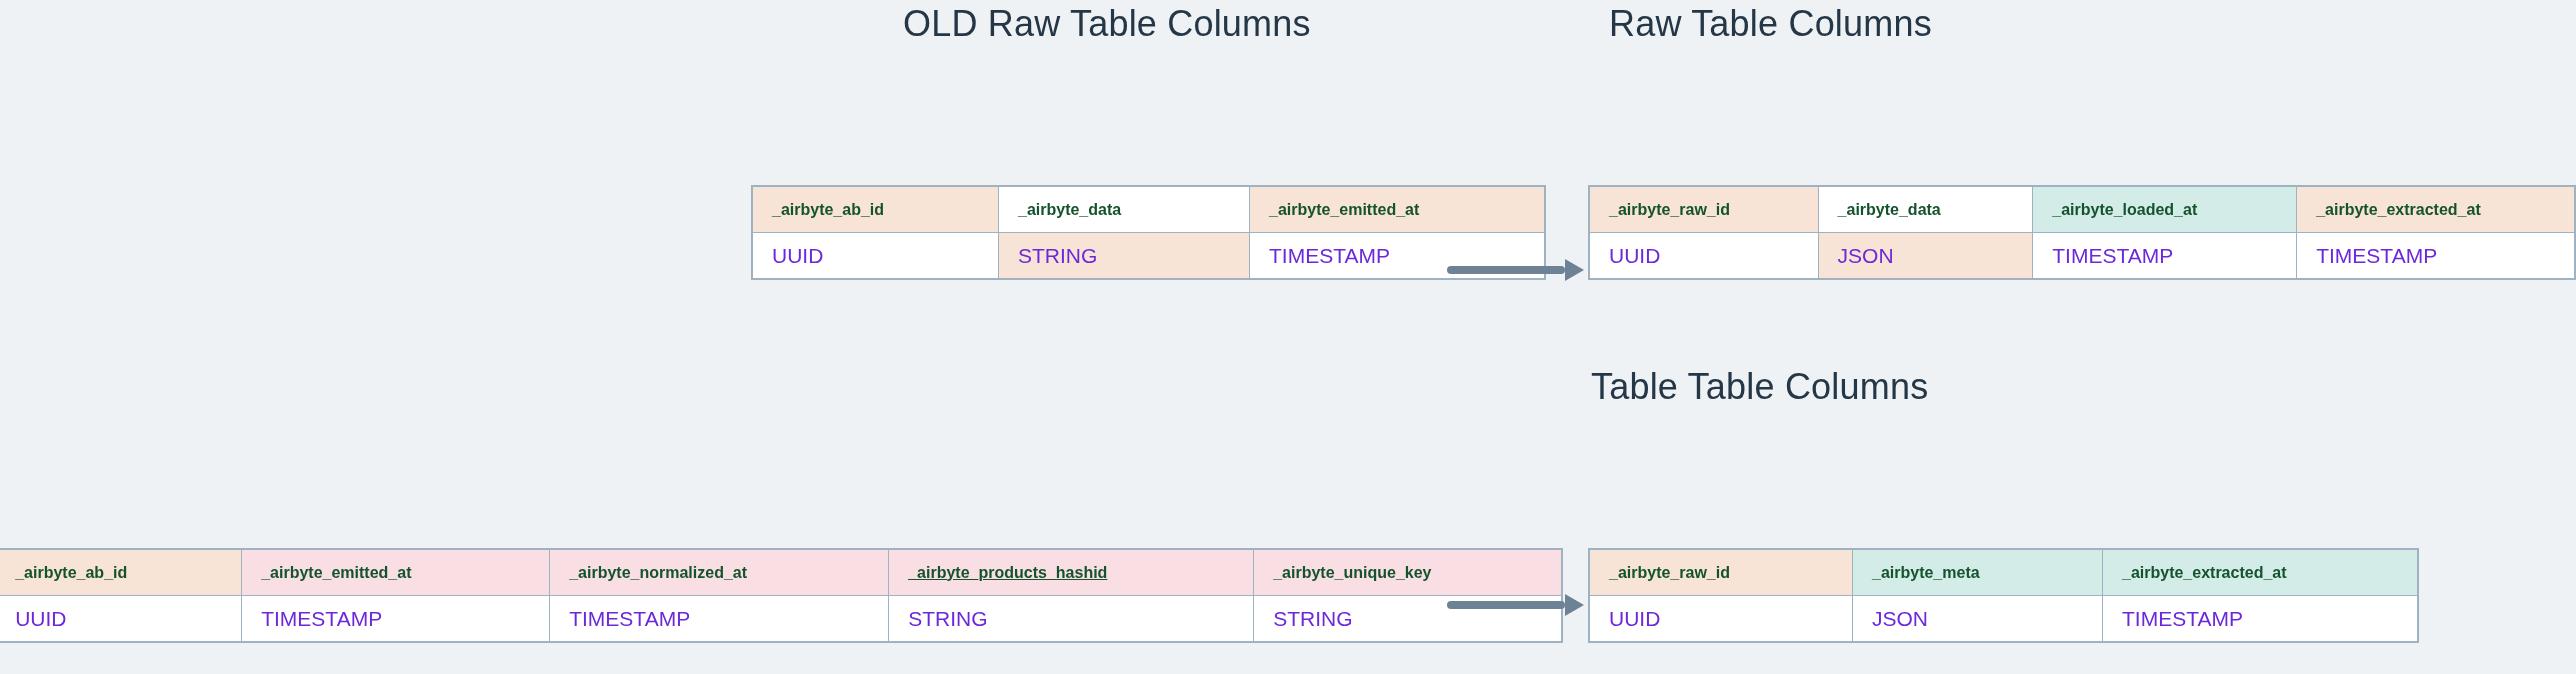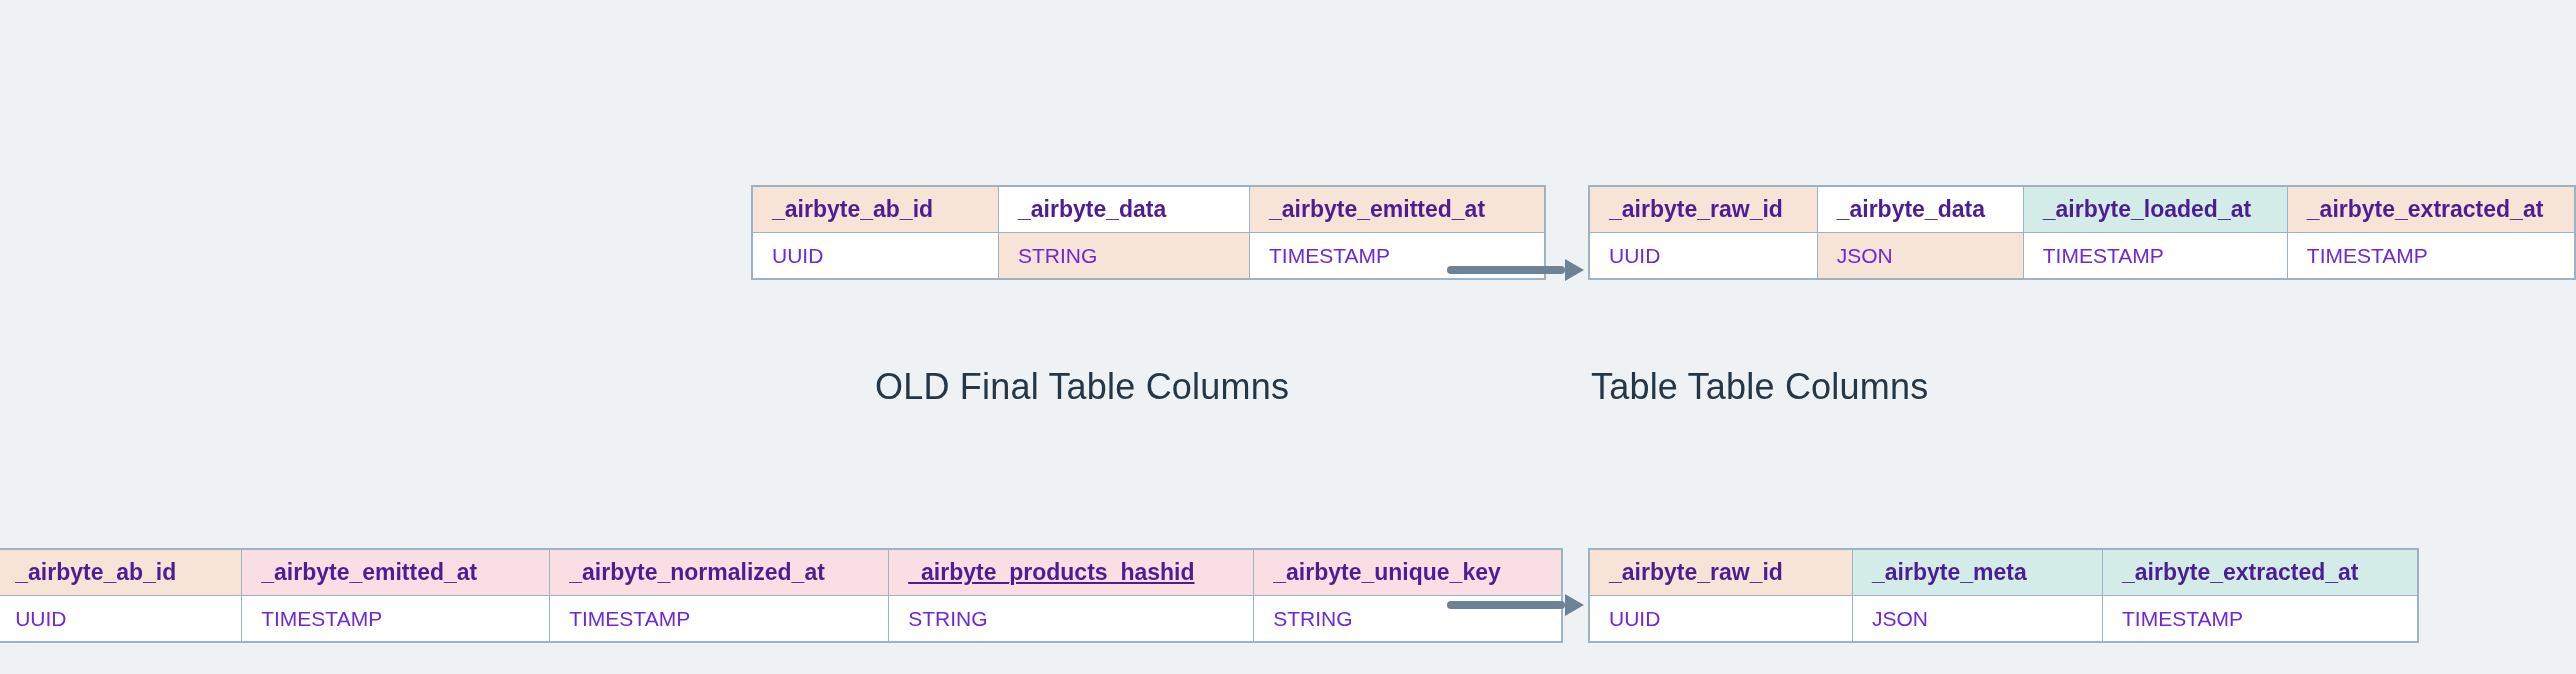--- a/index.html
+++ b/index.html
@@ -43,23 +43,23 @@
   .col-table th,
   .col-table td {
     border: 1.5px solid #9fb2c2;
     padding: 0 19px;
     text-align: left;
     white-space: nowrap;
     background: #ffffff;
   }
   .col-table th {
     height: 45px;
-    font-size: 23px;
+    font-size: 16px;
     font-weight: bold;
-    color: #4c1d95;
+    color: #14532d;
   }
   .col-table td {
     height: 45px;
     font-size: 21px;
     font-weight: 400;
     color: #6d28d9;
   }
   
   .fill-peach { background: #f8e4d6 !important; }
   .fill-teal  { background: #d4ece8 !important; }
@@ -87,23 +87,24 @@
     border-top: 11px solid transparent;
     border-bottom: 11px solid transparent;
     border-left: 19px solid #6e8296;
   }
 </style>
 </head>
 <body>
 
 <div id="canvas">
 
+  <div class="section-title" style="left:903px; top:5.8px;">OLD Raw Table Columns</div>
 
+  <div class="section-title" style="left:1609px; top:5.8px;">Raw Table Columns</div>
 
-  <div class="section-title" style="left:875px; top:369px;">OLD Final Table Columns</div>
 
   <div class="section-title" style="left:1591px; top:369px;">Table Table Columns</div>
 
   <table class="col-table" style="left:751px; top:185px;">
     <thead>
       <tr>
         <th class="fill-peach" style="width:207px;">_airbyte_ab_id</th>
         <th class="fill-white" style="width:212px;">_airbyte_data</th>
         <th class="fill-peach" style="width:256px;">_airbyte_emitted_at</th>
       </tr>

